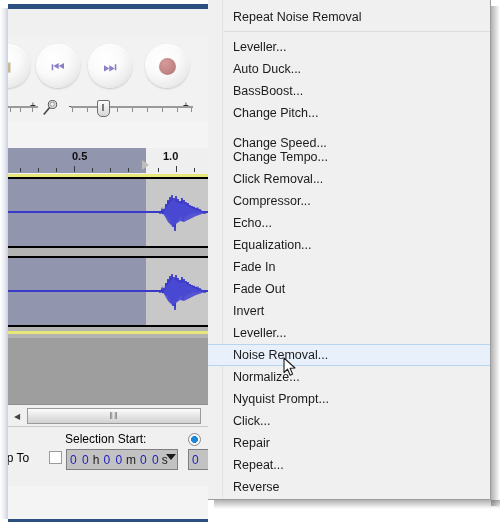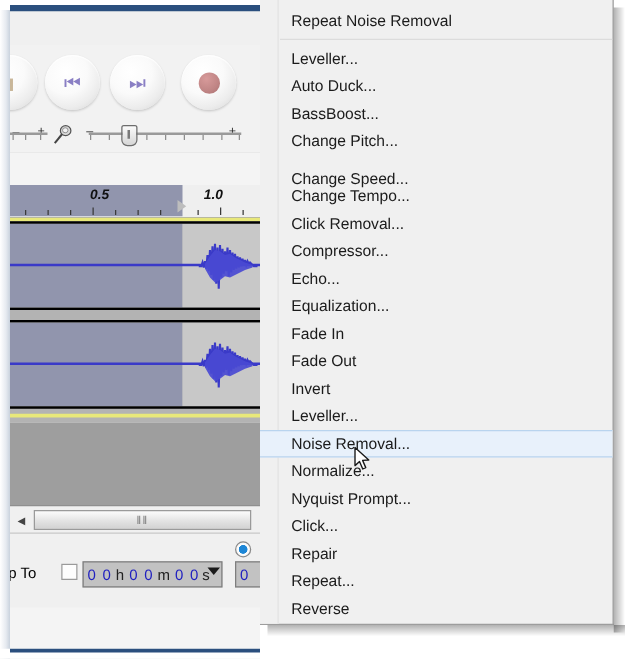--- a/index.html
+++ b/index.html
@@ -164,21 +164,20 @@
     left: 0; top: 0;
     width: 138px; height: 25px;
     background: #9195ad;
   }
   .ruler-lbl {
     position: absolute;
     top: 2px;
     font-size: 11px;
     font-weight: bold;
     color: #101010;
-    font-style: italic;
   }
   .r-tick { position: absolute; width: 1px; background: #3a3a3a; }
   .ruler-arrow {
     position: absolute;
     left: 134px; top: 12px;
     width: 0; height: 0;
     border-top: 5px solid transparent;
     border-bottom: 5px solid transparent;
     border-left: 7px solid #bdbdbd;
   }
@@ -511,20 +510,21 @@
     <div id="deadspace"></div>
 
     <div id="hscroll">
       <div class="scroll-btn">◀</div>
       <div class="scroll-thumb">‖‖</div>
     </div>
 
     <div id="seltoolbar">
       <div class="sel-label" style="left:-8px;top:24px;">ap To</div>
       <div class="chkbox" style="left:41px;top:24px;"></div>
+      <div class="sel-label" style="left:57px;top:5px;font-weight:normal;">Selection Start:</div>
       <div class="radio-dot" style="left:180px;top:6px;"></div>
       <div class="timefield" style="left:58px;top:22px;width:112px;">
         <span>0 0</span>
         <span class="tf-unit" style="margin:0 3px;">h</span>
         <span>0 0</span>
         <span class="tf-unit" style="margin:0 3px;">m</span>
         <span>0 0</span>
         <span class="tf-unit" style="margin:0 2px;">s</span>
         <div class="tf-arrow"></div>
       </div>

